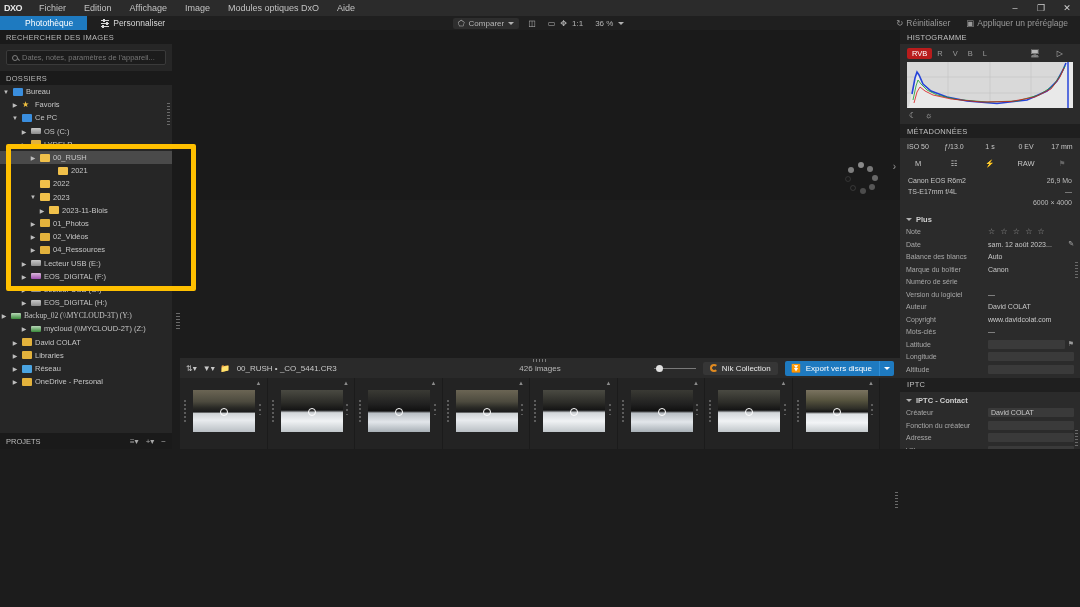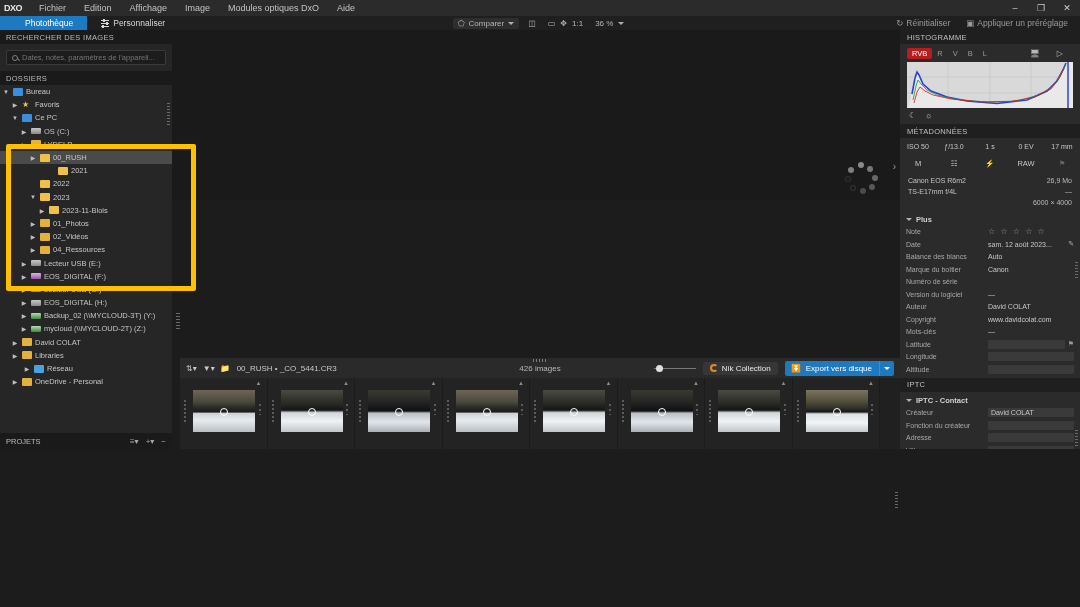--- a/index.html
+++ b/index.html
@@ -358,41 +358,41 @@
           <div class="row" style="padding-left: 20px;">
             <span class="arrow">▶</span>
             <span class="fico f-drive"></span>
             <span class="lbl">Lecteur USB (G:)</span>
           </div>
           <div class="row" style="padding-left: 20px;">
             <span class="arrow">▶</span>
             <span class="fico f-drive"></span>
             <span class="lbl">EOS_DIGITAL (H:)</span>
           </div>
-          <div class="row" style="padding-left: 20px;">
+          <div class="row" style=" font-family: Liberation Serif, serif;">
             <span class="arrow">▶</span>
             <span class="fico f-drive-g"></span>
             <span class="lbl">Backup_02 (\\MYCLOUD-3T) (Y:)</span>
           </div>
           <div class="row" style="padding-left: 20px;">
             <span class="arrow">▶</span>
             <span class="fico f-drive-g"></span>
             <span class="lbl">mycloud (\\MYCLOUD-2T) (Z:)</span>
           </div>
           <div class="row" style="padding-left: 11px;">
             <span class="arrow">▶</span>
             <span class="fico f-yellow"></span>
             <span class="lbl">David COLAT</span>
           </div>
           <div class="row" style="padding-left: 11px;">
             <span class="arrow">▶</span>
             <span class="fico f-yellow"></span>
             <span class="lbl">Libraries</span>
           </div>
-          <div class="row" style="padding-left: 23px;">
+          <div class="row" style="padding-left: 11px;">
             <span class="arrow">▶</span>
             <span class="fico f-net"></span>
             <span class="lbl">Réseau</span>
           </div>
           <div class="row" style="padding-left: 11px;">
             <span class="arrow">▶</span>
             <span class="fico f-yellow"></span>
             <span class="lbl">OneDrive - Personal</span>
           </div>
           <div class="row" style="padding-left: 20px;">

